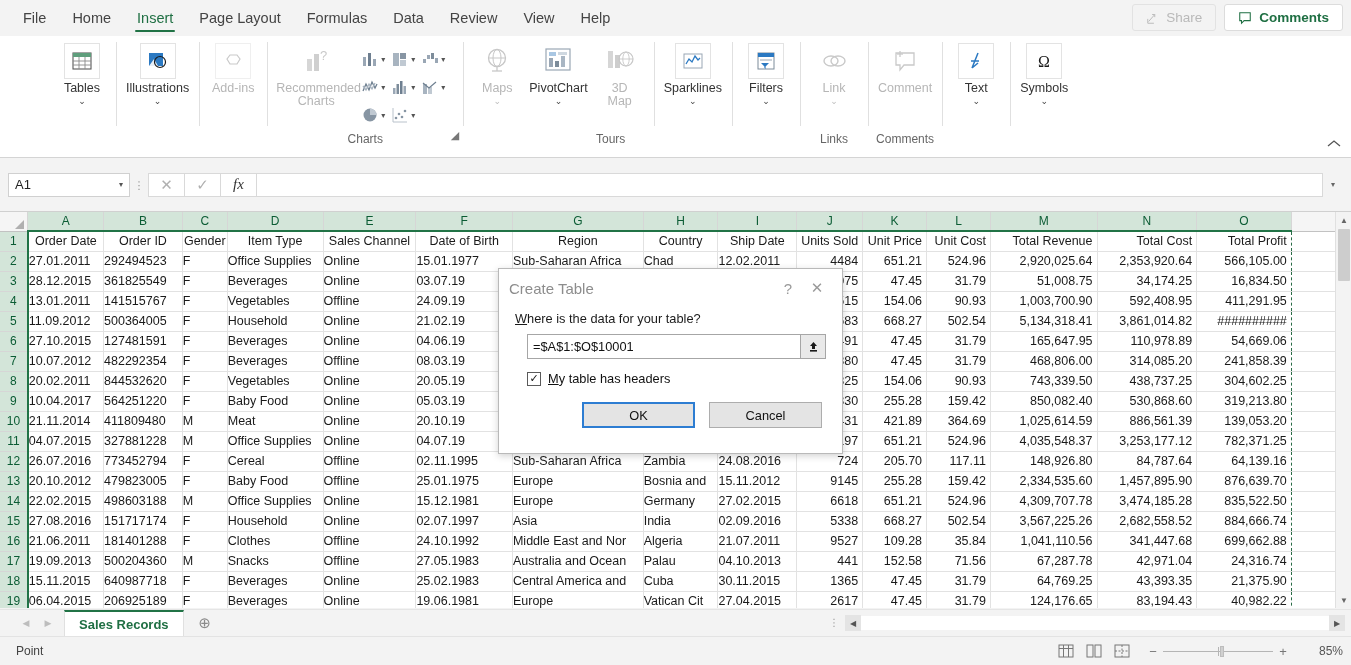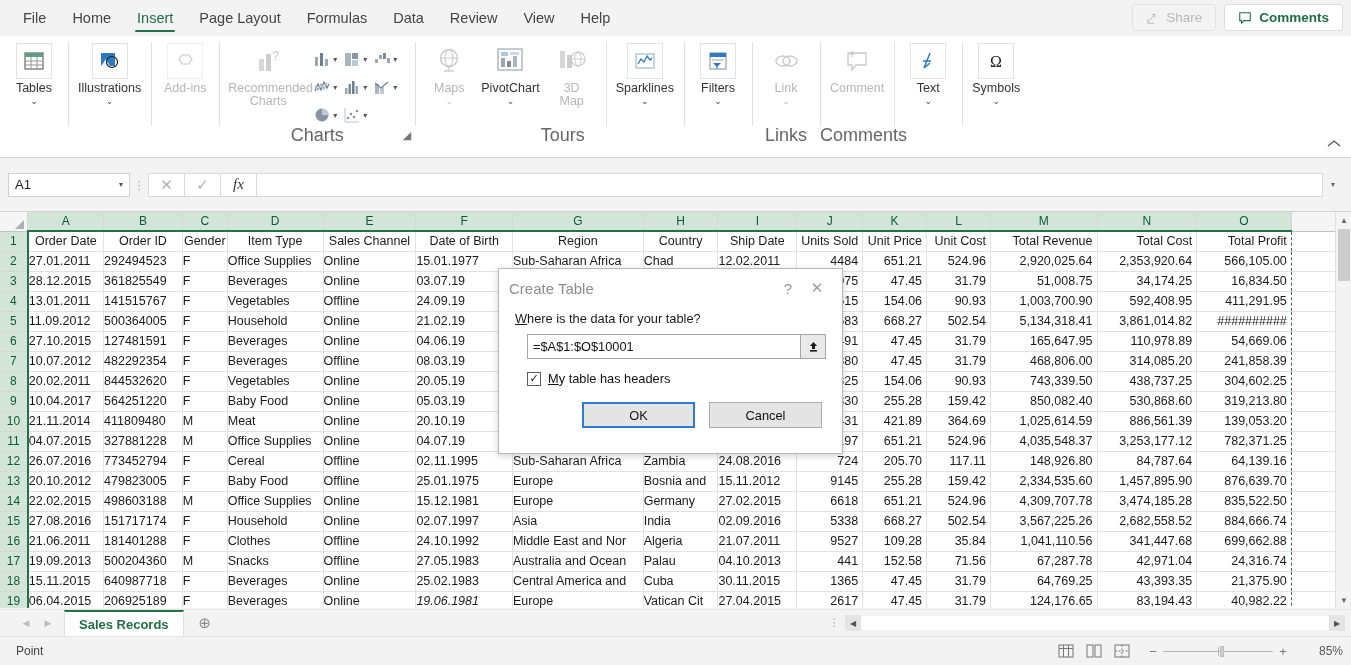--- a/index.html
+++ b/index.html
@@ -46,21 +46,21 @@
     background: #ffffff; border-bottom: 1px solid #d4d4d4;
   }
   .groups { display: flex; height: 104px; align-items: stretch; }
   .group { position: relative; display: flex; flex-direction: column; align-items: center;
            padding: 4px 6px 0 6px; }
   .group + .group::before {
     content: ""; position: absolute; left: 0; top: 6px; bottom: 14px; width: 1px; background: #e0e0e0;
   }
   .group-label {
     position: absolute; bottom: -4px; left: 0; right: 0; text-align: center;
-    font-size: 18px; color: #666; white-space: nowrap; margin-top: 36px;
+    font-size: 12px; color: #666; white-space: nowrap; margin-top: 36px;
   }
   .btn {
     display: flex; flex-direction: column; align-items: center; justify-content: flex-start;
     min-width: 56px; padding: 3px 4px 0 4px; cursor: pointer; border-radius: 3px;
   }
   .btn .lbl { font-size: 12.5px; color: #333; text-align: center; line-height: 13px; margin-top: 3px; white-space: nowrap; }
   .btn.disabled .lbl { color: #b6b6b6; }
   .chev { font-size: 9px; color: #444; line-height: 10px; margin-top: 1px; }
   .btn.disabled .chev { color: #bdbdbd; }
   .iconbox {
@@ -255,21 +255,21 @@
           <path d="M2 2 H14 V11 H7 L4 14 V11 H2 Z" stroke="#1f6f43" fill="none" stroke-width="1.2"></path>
         </svg>
         <span>Comments</span>
       </div>
     </div>
   </div>
 
   <div class="ribbon">
     <div class="groups">
 
-      <div class="group" style="padding-left:6px;">
+      <div class="group" style="padding-left:6px;margin-left:48px;">
         <div class="btn">
           <div class="iconbox">
             <svg width="24" height="24" viewBox="0 0 24 24">
               <rect x="3" y="4" width="18" height="16" fill="#fff" stroke="#5a5a5a" stroke-width="1.1"></rect>
               <rect x="3" y="4" width="18" height="4" fill="#5f9e7c"></rect>
               <line x1="3" y1="12" x2="21" y2="12" stroke="#8a8a8a" stroke-width="0.9"></line>
               <line x1="3" y1="16" x2="21" y2="16" stroke="#8a8a8a" stroke-width="0.9"></line>
               <line x1="9" y1="8" x2="9" y2="20" stroke="#8a8a8a" stroke-width="0.9"></line>
               <line x1="15" y1="8" x2="15" y2="20" stroke="#8a8a8a" stroke-width="0.9"></line>
             </svg>
@@ -904,21 +904,21 @@
             <td class="cell num ants-right" style="width: 95px;">21,375.90</td>
             <td class="cell" style="width: 60px;"></td>
           </tr>
           <tr>
             <th class="rowhead sel">19</th>
             <td class="cell ants-left" style="width: 76px;">06.04.2015</td>
             <td class="cell" style="width: 79px;">206925189</td>
             <td class="cell" style="width: 45px;">F</td>
             <td class="cell" style="width: 96px;">Beverages</td>
             <td class="cell" style="width: 93px;">Online</td>
-            <td class="cell" style="width: 97px; font-style: italic;">19.06.1981</td>
+            <td class="cell" style="width: 97px;">19.06.1981</td>
             <td class="cell" style="width: 131px;">Europe</td>
             <td class="cell" style="width: 75px;">Vatican Cit</td>
             <td class="cell" style="width: 79px;">27.04.2015</td>
             <td class="cell num" style="width: 66px;">2617</td>
             <td class="cell num" style="width: 64px;">47.45</td>
             <td class="cell num" style="width: 64px;">31.79</td>
             <td class="cell num" style="width: 107px;">124,176.65</td>
             <td class="cell num" style="width: 100px;">83,194.43</td>
             <td class="cell num ants-right" style="width: 95px;">40,982.22</td>
             <td class="cell" style="width: 60px;"></td>

